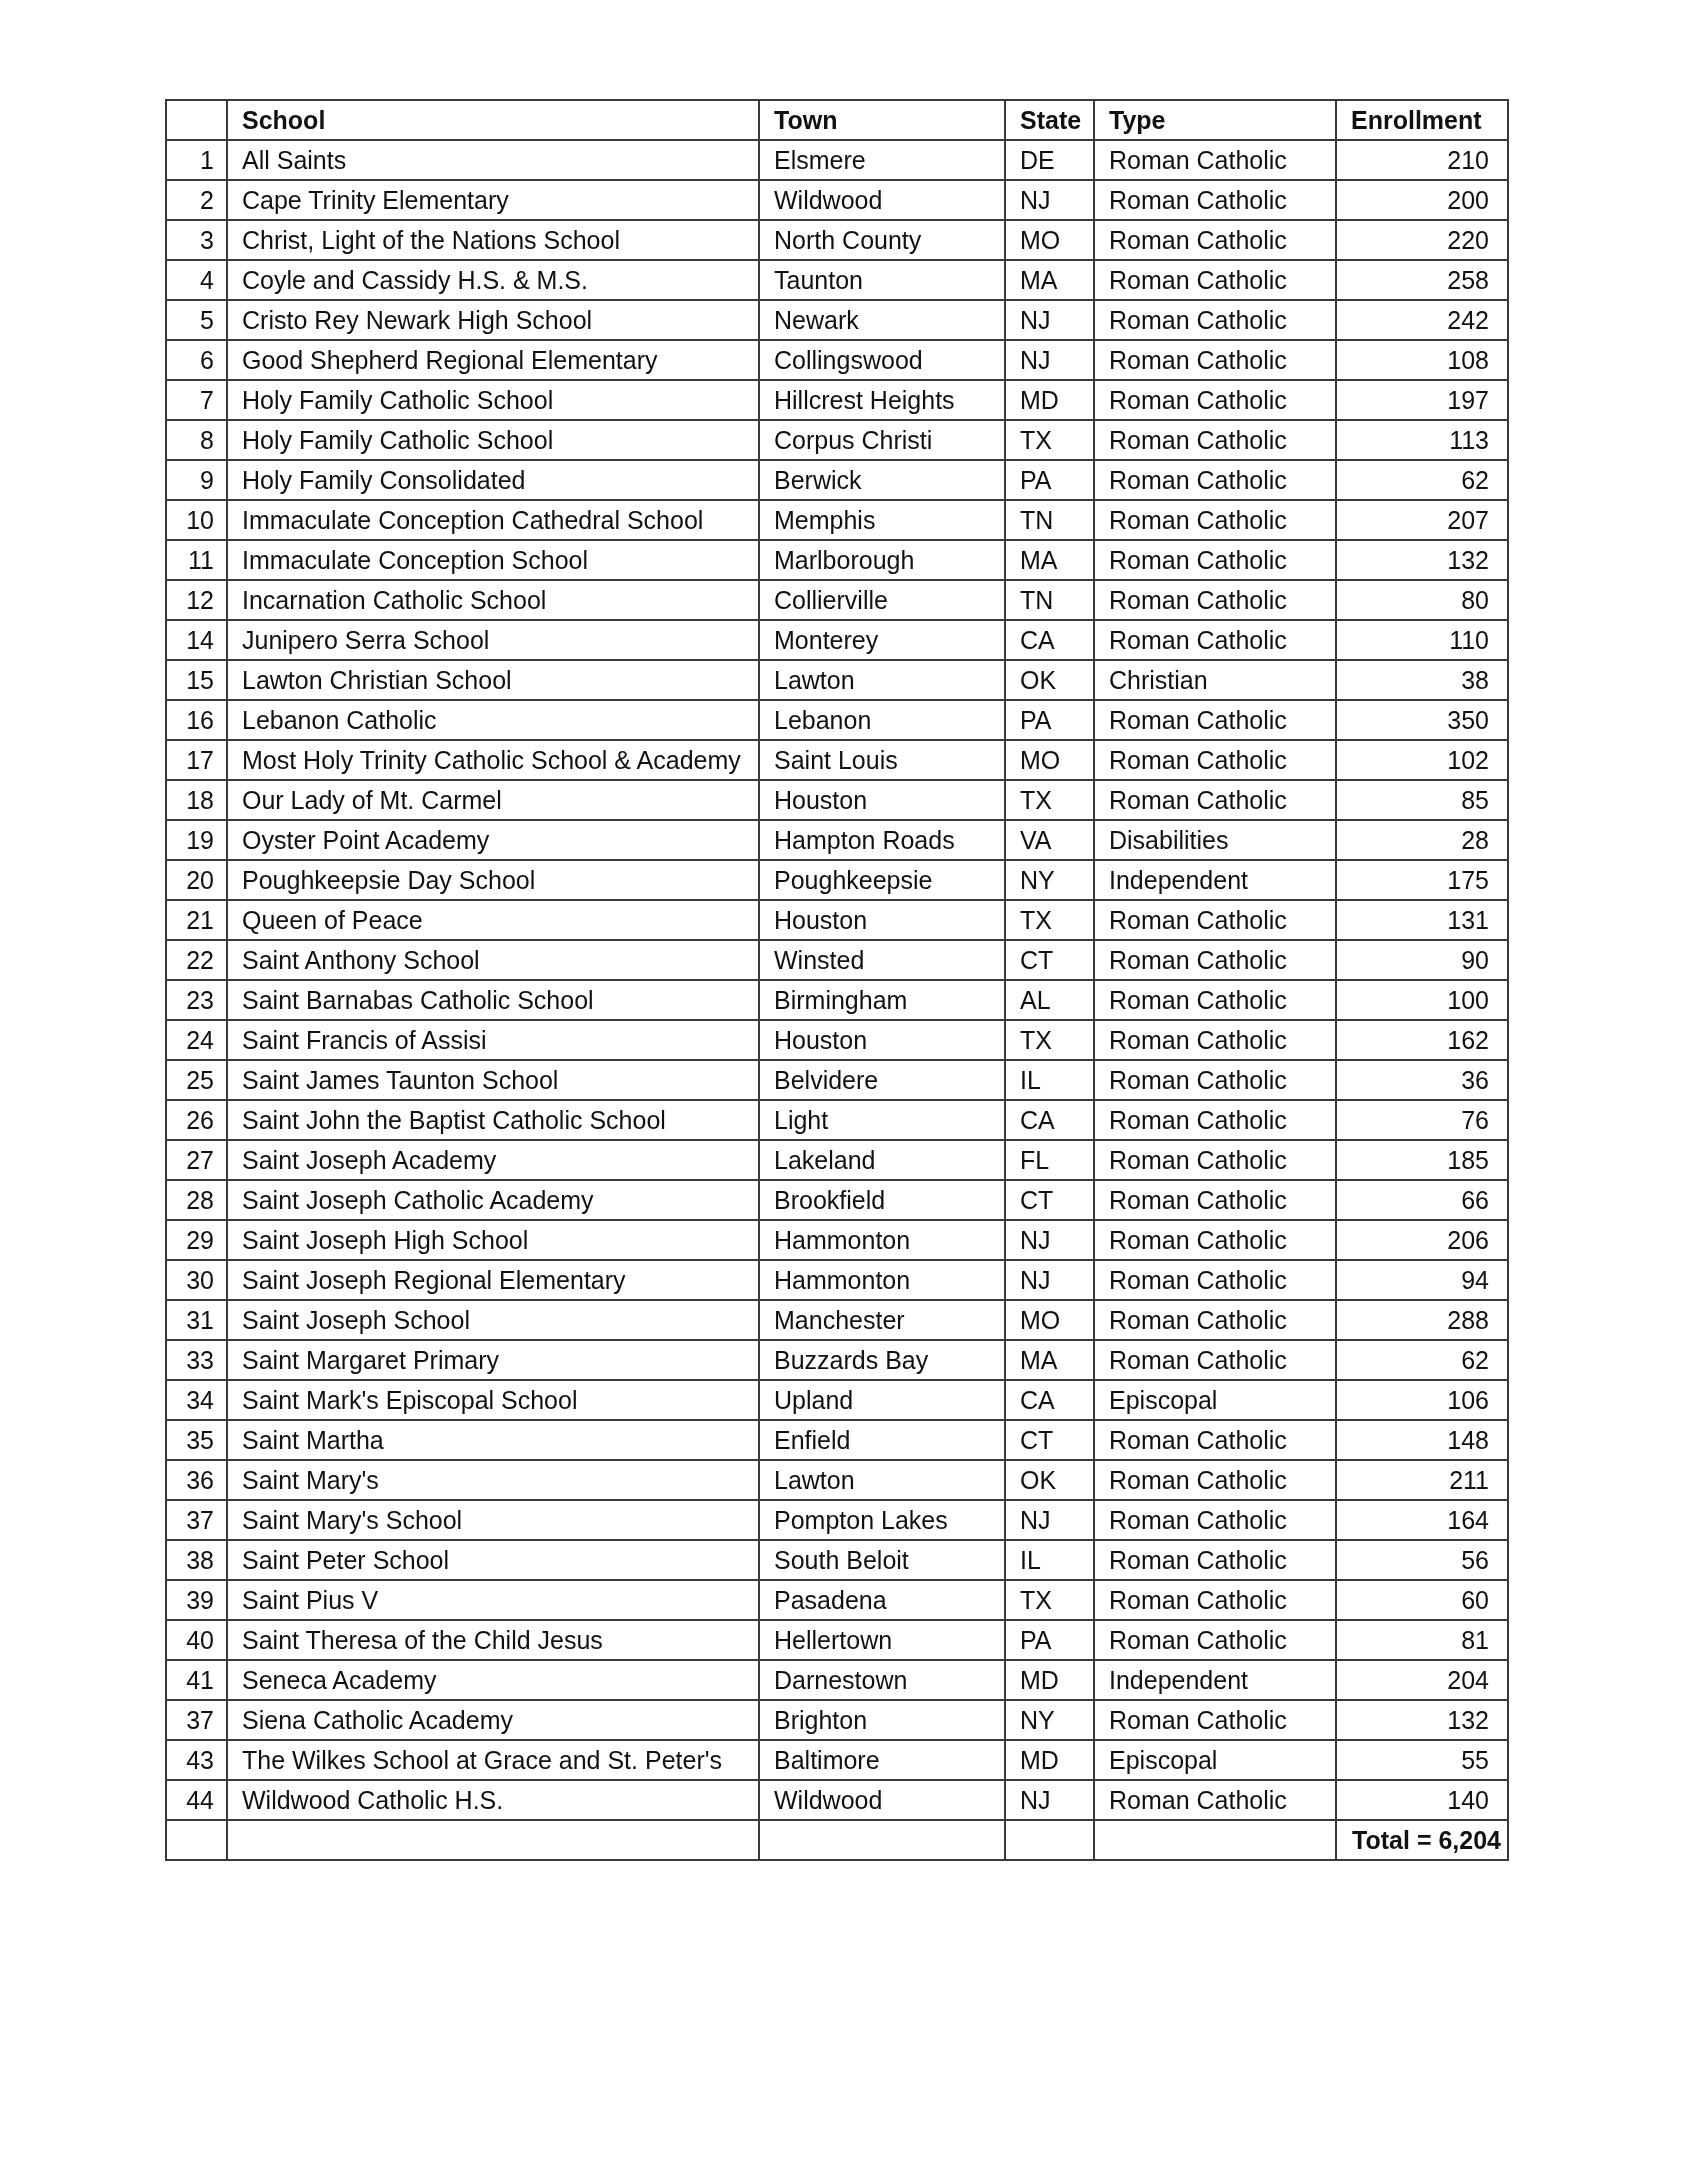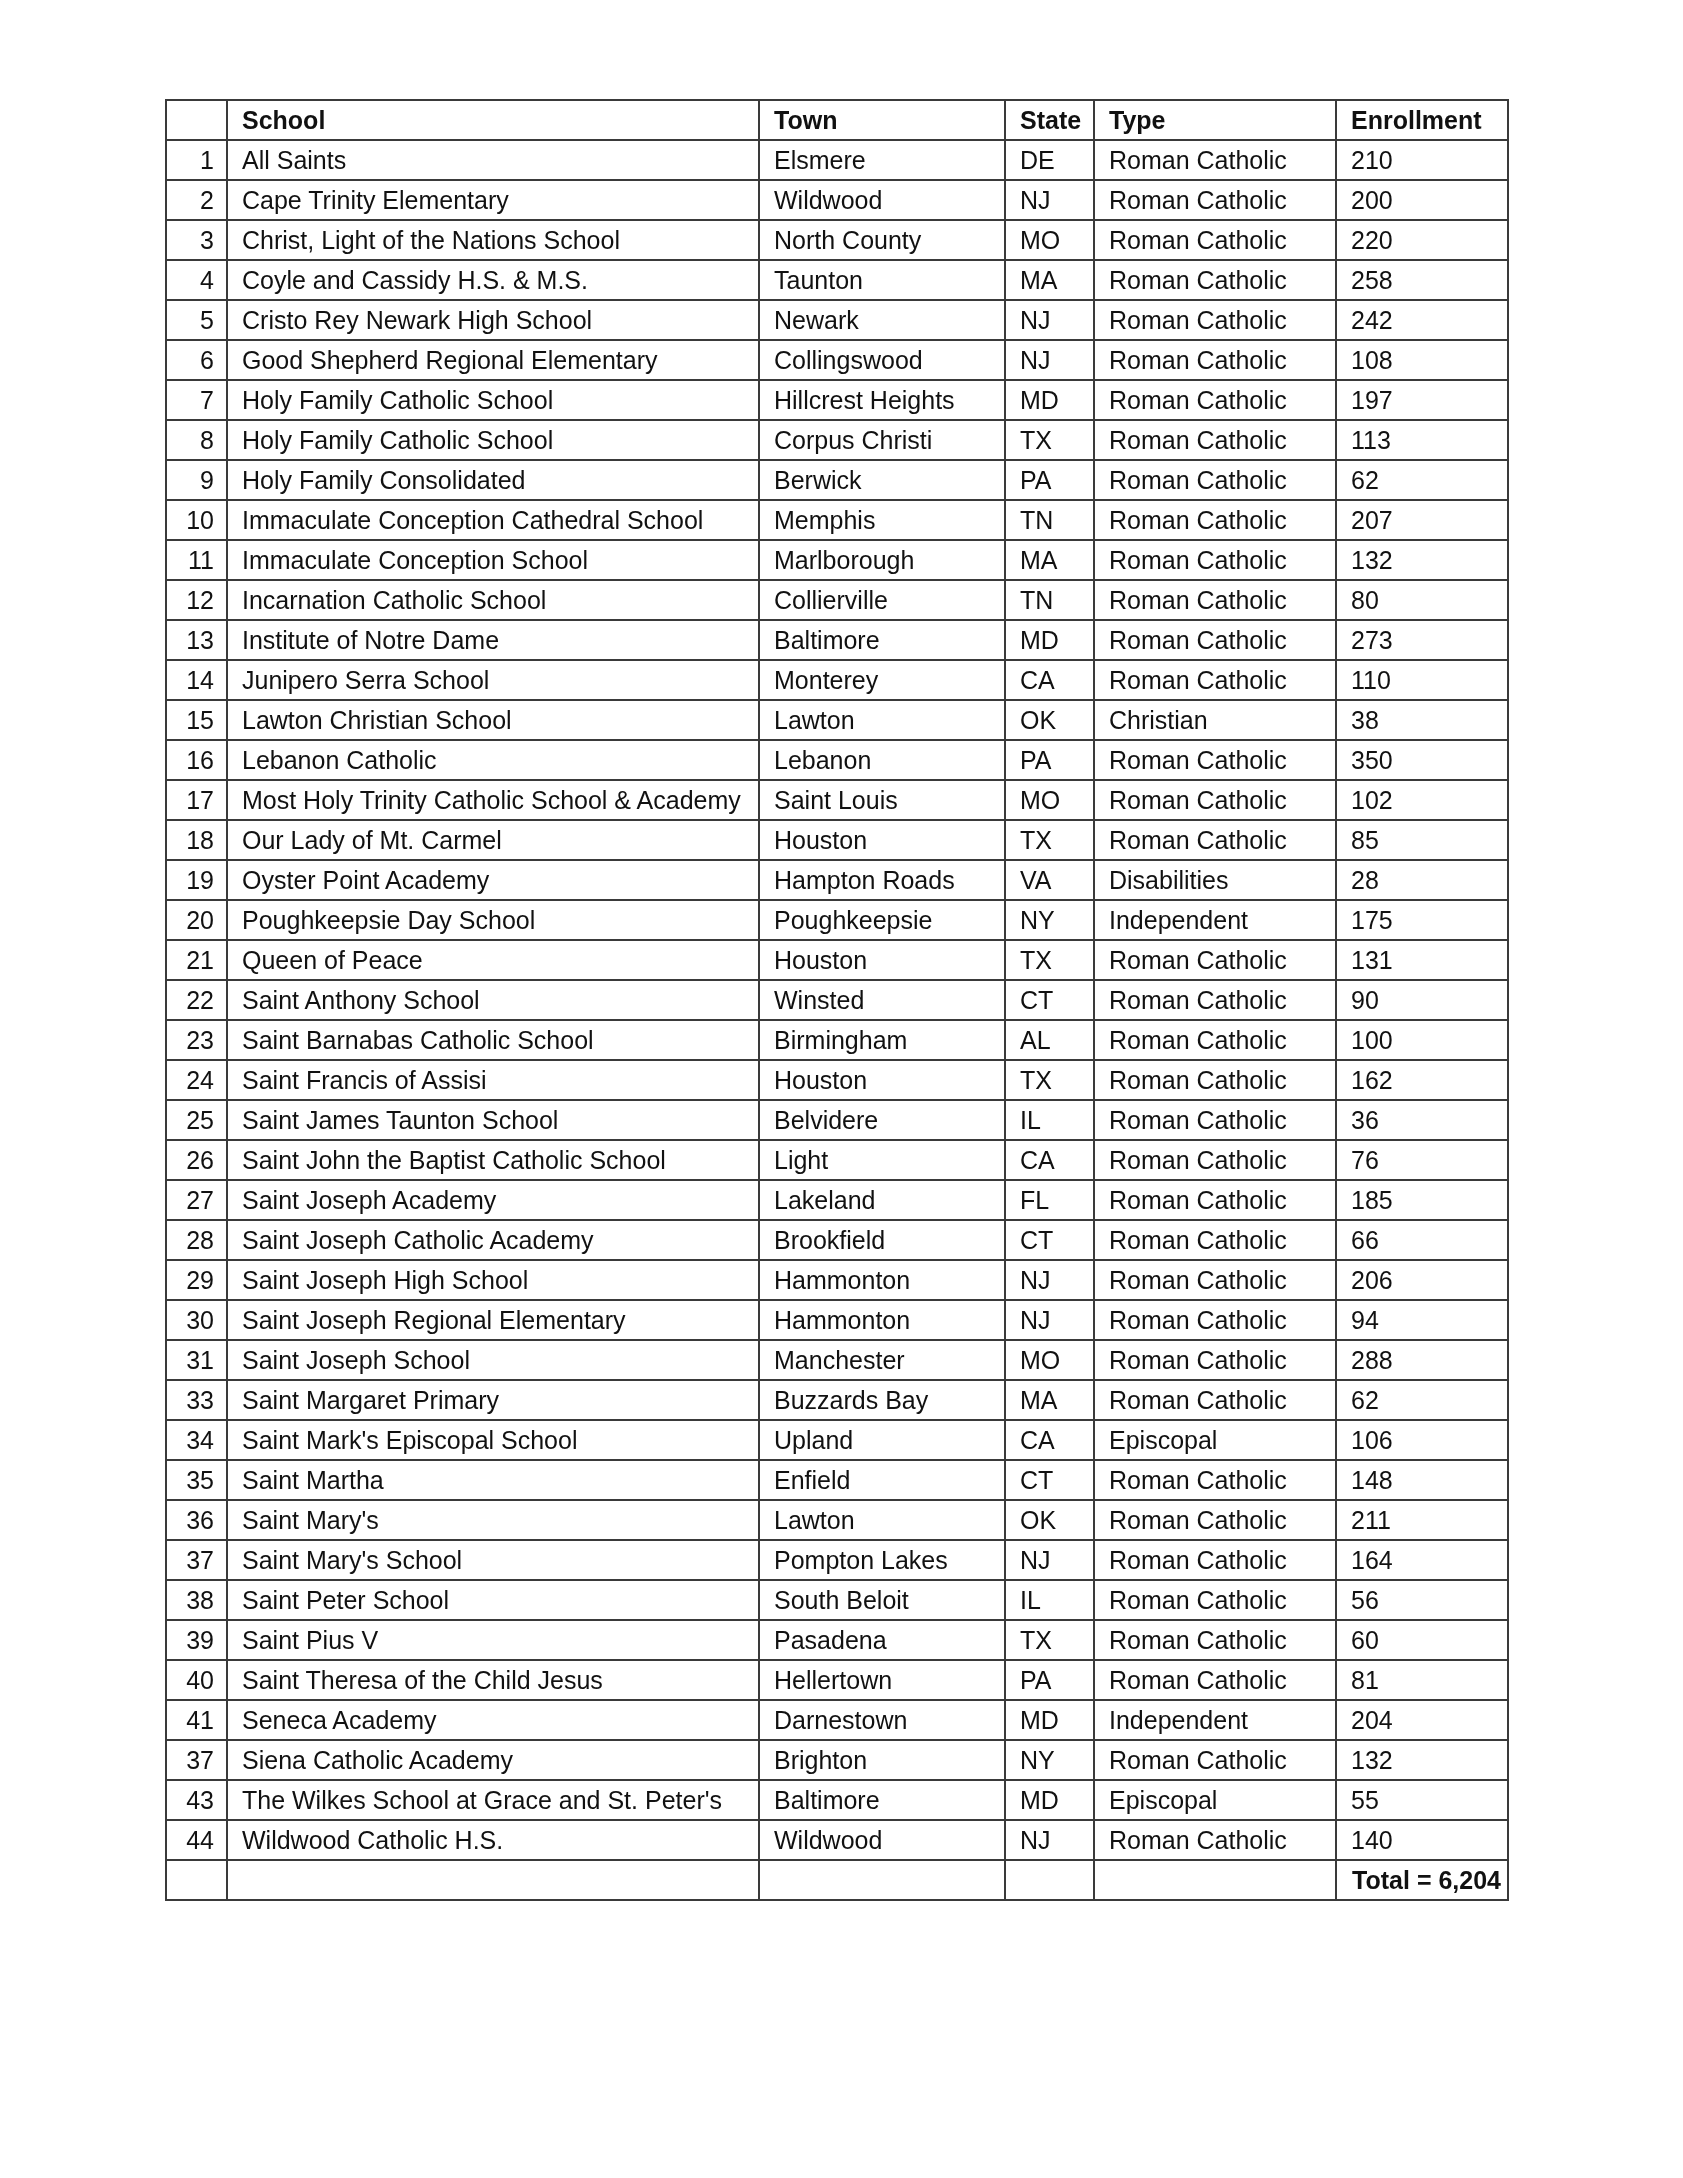--- a/index.html
+++ b/index.html
@@ -23,21 +23,21 @@
     font-size: 25px;
     line-height: 38px;
     white-space: nowrap;
     overflow: hidden;
     font-weight: normal;
     text-align: left;
   }
   table.doc-table th { font-weight: bold; margin-left: 21px; }
   table.doc-table td.num { text-align: right; padding-right: 12px; }
   table.doc-table td.enroll, table.doc-table th.enroll-h { }
-  table.doc-table td.enroll { padding-right: 18px; }
+  table.doc-table td.enroll { text-align: right; padding-right: 18px; }
   table.doc-table td.total { text-align: right; padding-right: 6px; font-weight: bold; }
 </style>
 </head>
 <body>
 
 <table class="doc-table">
   <colgroup>
     <col class="c-num">
       <col class="c-school">
       <col class="c-town">
@@ -146,28 +146,20 @@
       </tr>
       <tr>
         <td class="num">12</td>
         <td class="school">Incarnation Catholic School</td>
         <td class="town">Collierville</td>
         <td class="state">TN</td>
         <td class="type">Roman Catholic</td>
         <td class="enroll">80</td>
       </tr>
       <tr>
-        <td class="num">13</td>
-        <td class="school">Institute of Notre Dame</td>
-        <td class="town">Baltimore</td>
-        <td class="state">MD</td>
-        <td class="type">Roman Catholic</td>
-        <td class="enroll">273</td>
-      </tr>
-      <tr>
         <td class="num">14</td>
         <td class="school">Junipero Serra School</td>
         <td class="town">Monterey</td>
         <td class="state">CA</td>
         <td class="type">Roman Catholic</td>
         <td class="enroll">110</td>
       </tr>
       <tr>
         <td class="num">15</td>
         <td class="school">Lawton Christian School</td>

